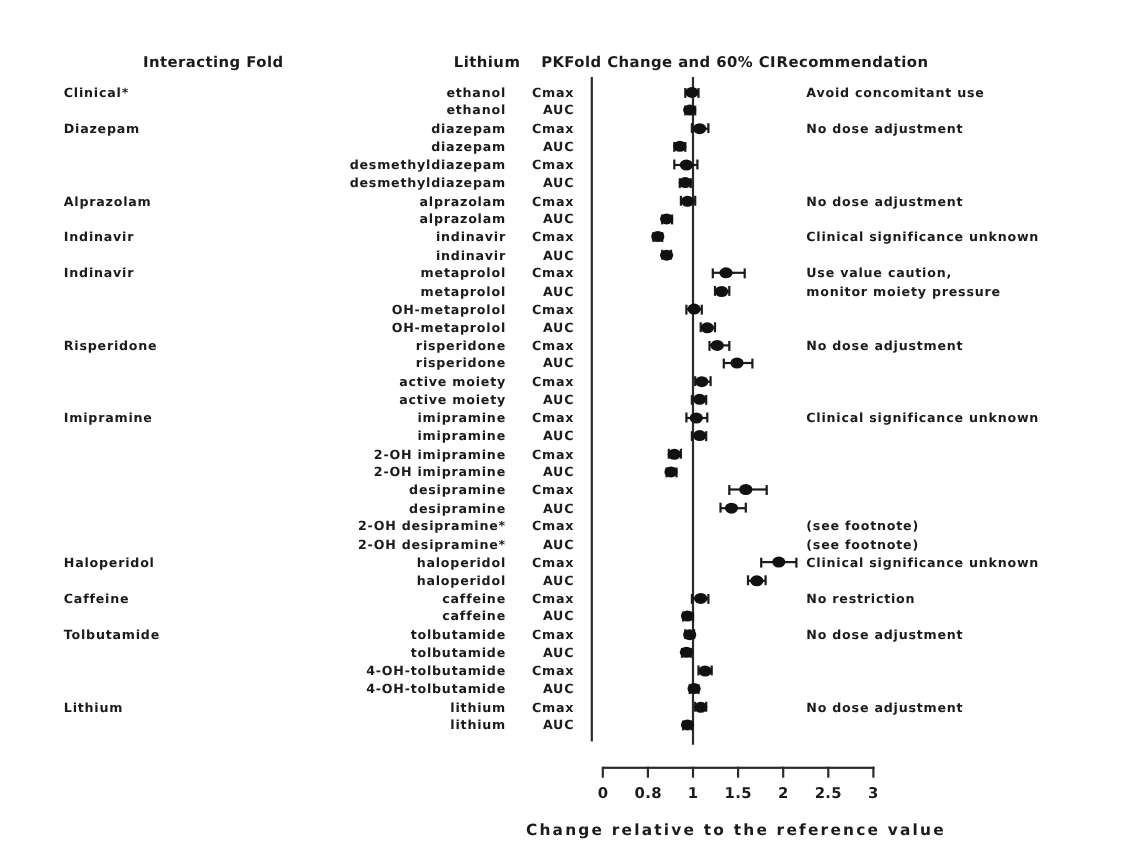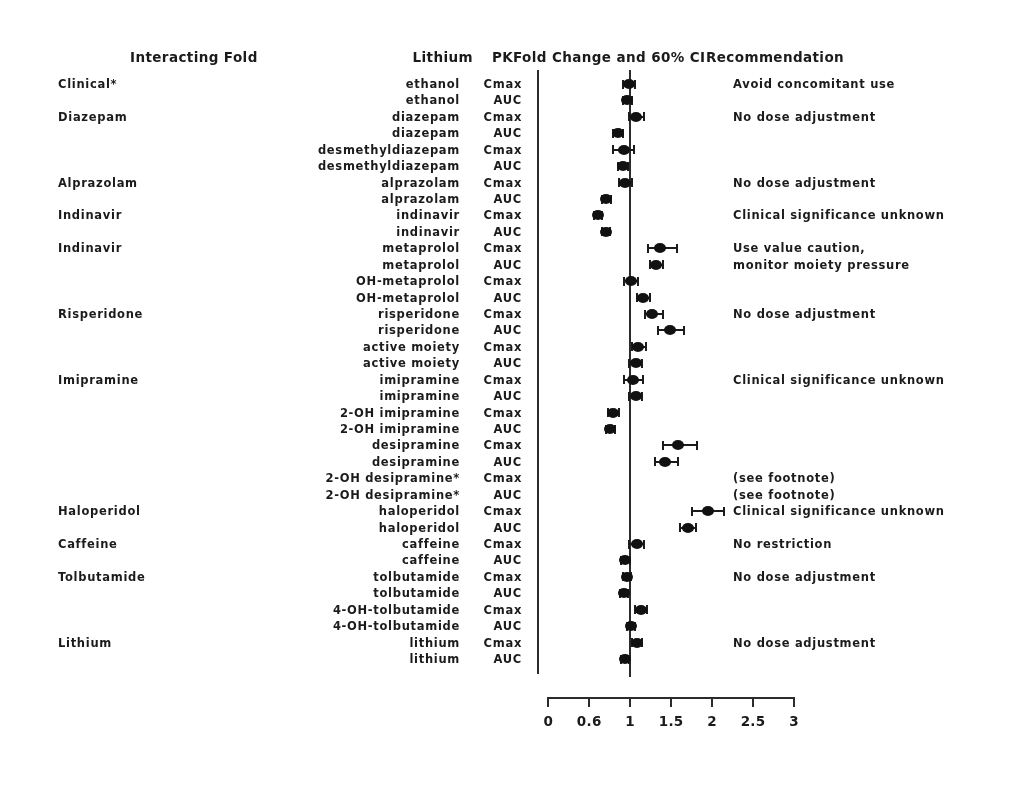--- a/index.html
+++ b/index.html
@@ -273,26 +273,27 @@
       <div class="ecap" style="left: 620.191px; top: 654.55px;"></div>
       <div class="ecap" style="left: 628.381px; top: 654.55px;"></div>
       <div class="dot" style="left: 619.286px; top: 654.05px;"></div>
     </div>
 
   <div class="hline" style="left:548px;top:697px;width:247px;"></div>
   <div id="axis-layer">
       <div class="tick" style="left: 547.3px; top: 697px; height: 10px;"></div>
       <div class="ticklabel" style="left: 528.3px; top: 713px;">0</div>
       <div class="tick" style="left: 588.25px; top: 697px; height: 10px;"></div>
-      <div class="ticklabel" style="left: 569.25px; top: 713px;">0.6</div>
+      <div class="ticklabel" style="left: 569.25px; top: 713px;">0.8</div>
       <div class="tick" style="left: 629.2px; top: 697px; height: 10px;"></div>
       <div class="ticklabel" style="left: 610.2px; top: 713px;">1</div>
       <div class="tick" style="left: 670.15px; top: 697px; height: 10px;"></div>
       <div class="ticklabel" style="left: 651.15px; top: 713px;">1.5</div>
       <div class="tick" style="left: 711.1px; top: 697px; height: 10px;"></div>
       <div class="ticklabel" style="left: 692.1px; top: 713px;">2</div>
       <div class="tick" style="left: 752.05px; top: 697px; height: 10px;"></div>
       <div class="ticklabel" style="left: 733.05px; top: 713px;">2.5</div>
       <div class="tick" style="left: 793px; top: 697px; height: 10px;"></div>
       <div class="ticklabel" style="left: 774px; top: 713px;">3</div>
     </div>
+  <div class="axistitle" style="left:451px;top:747px;width:436px;">Change relative to the reference value</div>
 
 </div>
 
 </body></html>

